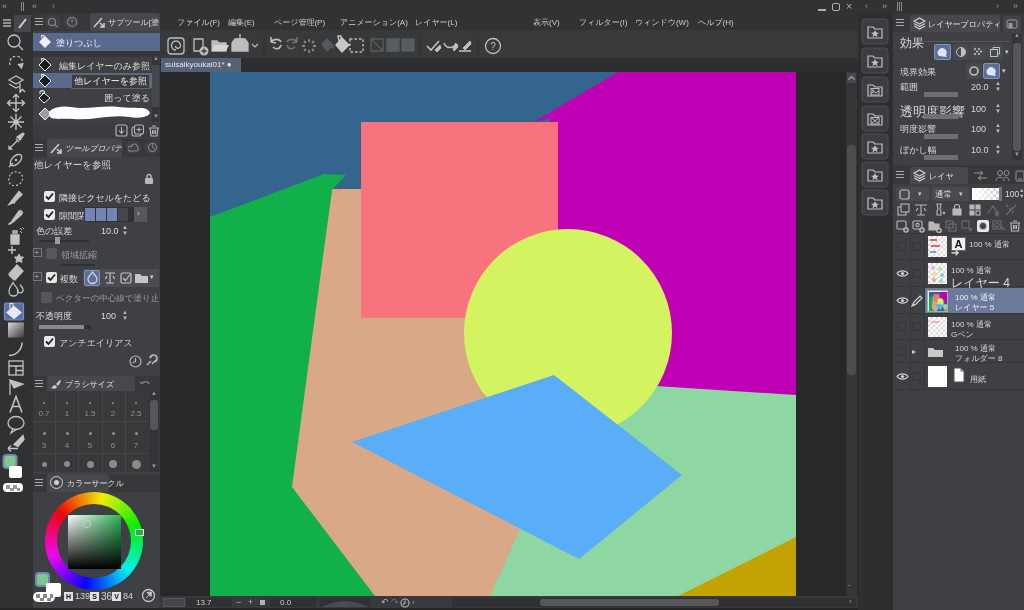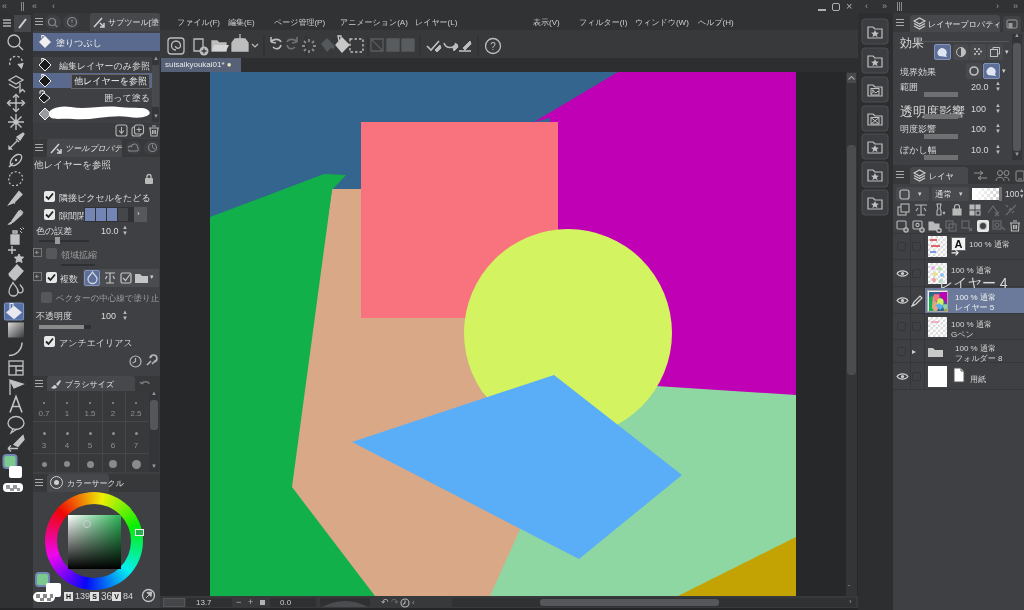--- a/index.html
+++ b/index.html
@@ -792,21 +792,21 @@
         </svg>
         <div class="abs" style="left:19px;top:256px;width:9px;height:9px;border:1px solid #333538;border-radius:2px;"></div>
         <div class="abs" style="left:35px;top:250px;width:19px;height:21px;background:#ffffff;background-image:linear-gradient(45deg,#d8d8d8 25%,transparent 25%,transparent 75%,#d8d8d8 75%),linear-gradient(45deg,#d8d8d8 25%,transparent 25%,transparent 75%,#d8d8d8 75%);background-size:5px 5px;background-position:0 0,2.5px 2.5px;"></div>
         <div class="abs" style="left:38px;top:253px;width:4px;height:4px;border-radius:50%;background:#e4b5e0;"></div>
         <div class="abs" style="left:45px;top:254px;width:4px;height:4px;border-radius:50%;background:#b8e4a0;"></div>
         <div class="abs" style="left:40px;top:259px;width:4px;height:4px;border-radius:50%;background:#f0e27a;"></div>
         <div class="abs" style="left:47px;top:260px;width:4px;height:4px;border-radius:50%;background:#90c4ee;"></div>
         <div class="abs" style="left:39px;top:265px;width:4px;height:4px;border-radius:50%;background:#f0a0a0;"></div>
         <div class="abs" style="left:46px;top:266px;width:4px;height:4px;border-radius:50%;background:#a0d8c0;"></div>
         <div class="txt" style="left:58px;top:252px;font-size:8px;color:#d8d8d8;">100 % 通常</div>
-        <div class="txt" style="left:46px;top:262px;font-size:14px;color:#d8d8d8;">レイヤー 4</div>
+        <div class="txt" style="left:58px;top:262px;font-size:12px;color:#d8d8d8;">レイヤー 4</div>
         <div class="abs" style="left:32px;top:275px;width:99px;height:25px;background:#6b7a9a;"></div>
         <div class="abs" style="left:0px;top:300px;width:131px;height:1px;background:#34363a;"></div>
         <svg class="abs" style="left:3px;top:283px;" width="13" height="9">
           <path d="M1 4.5 C3.5 1 9.5 1 12 4.5 C9.5 8 3.5 8 1 4.5 Z" fill="none" stroke="#cfcfcf" stroke-width="1.1"></path>
           <circle cx="6.5" cy="4.5" r="1.6" fill="#cfcfcf"></circle>
         </svg>
         <svg class="abs" style="left:18px;top:282px;" width="12" height="12">
           <path d="M1 11 L3 7 L9 1 L11 3 L5 9 Z M1 11 L4 10" fill="none" stroke="#d8d8d8" stroke-width="1.2"></path>
         </svg>
         <div class="abs" style="left:34px;top:277px;width:21px;height:22px;background:#f2f2f2;border:1px solid #aaa;"></div>

